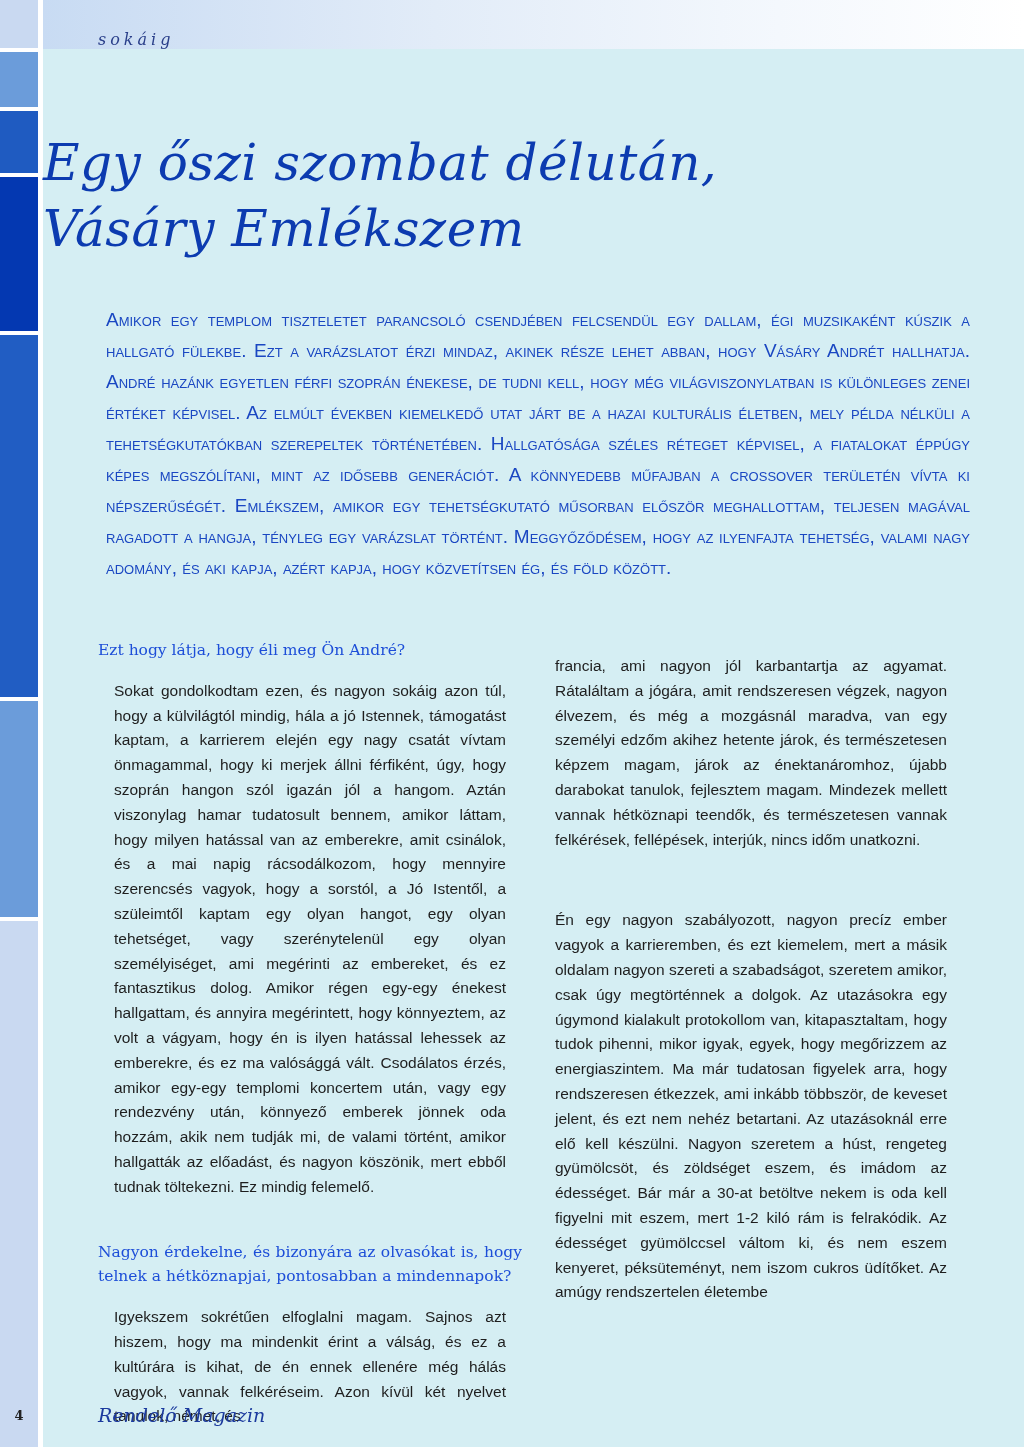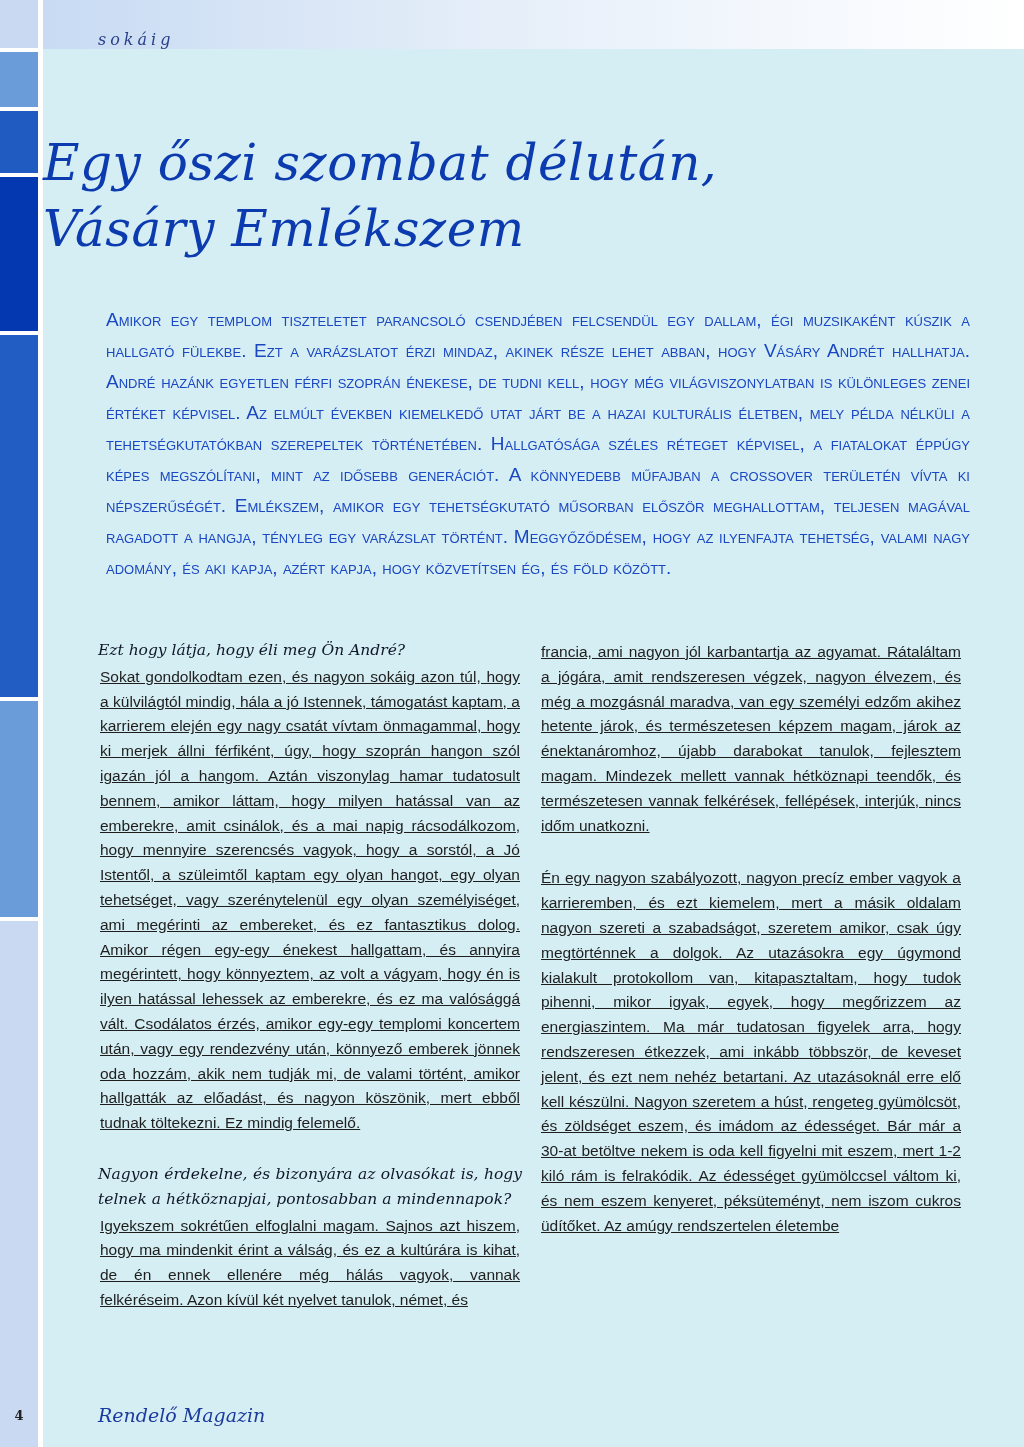--- a/index.html
+++ b/index.html
@@ -46,24 +46,24 @@
     margin: 8px;
   }
   .col {
     position: absolute; top: 638px; width: 424px;
     font-family: "Liberation Sans", sans-serif; font-size: 15.5px; line-height: 24.8px;
     color: #1e1e1e; text-align: justify;
   }
   .col-left { left: 98px; }
   .col-right { left: 539px; }
   .q {
-    font-family: "DejaVu Serif", serif; font-style: italic; font-size: 15.5px; line-height: 24.8px;
-    color: #0f172a; margin: 0; text-align: justify;
+    font-family: "DejaVu Serif", serif; font-size: 15.5px; line-height: 24.8px;
+    color: #1d4ed8; margin: 0; text-align: justify;
   }
-  .a { margin: 2px; text-decoration: underline; }
+  .a { margin: 16px; }
   .gap { height: 24px; }
   .footer-brand {
     position: absolute; left: 98px; top: 1404px;
     font-family: "DejaVu Serif", serif; font-style: italic; font-size: 19px; color: #1b3a9e;
   }
 </style>
 </head>
 <body>
 
 <div class="sidebar">

